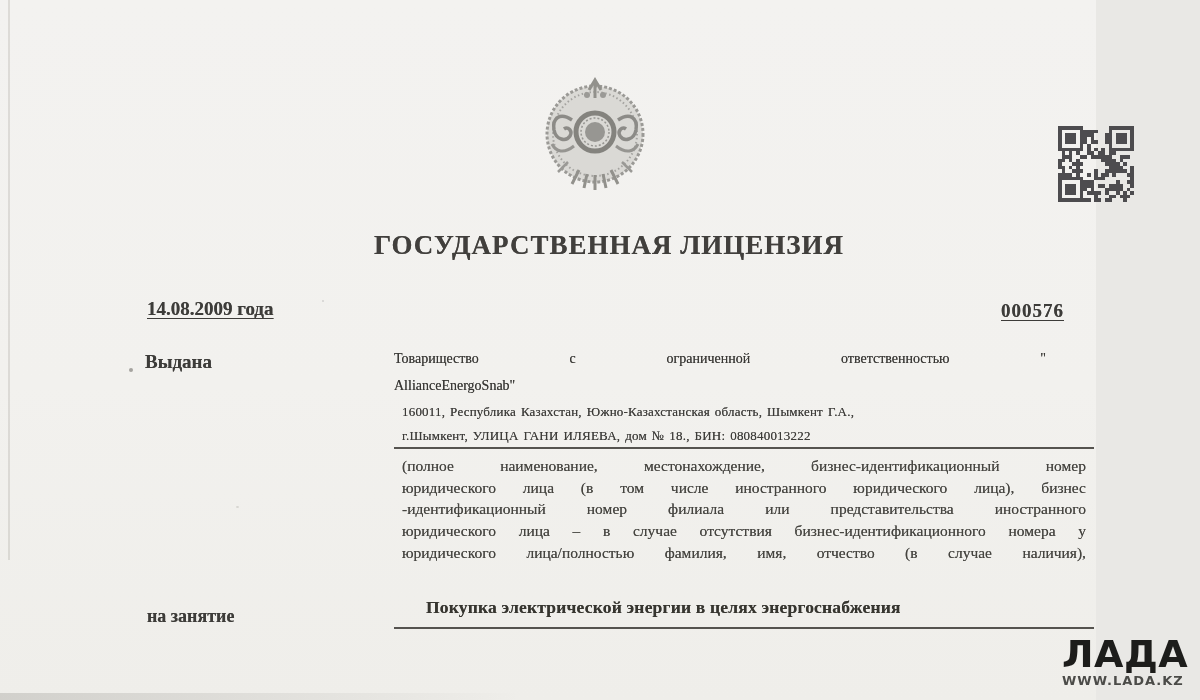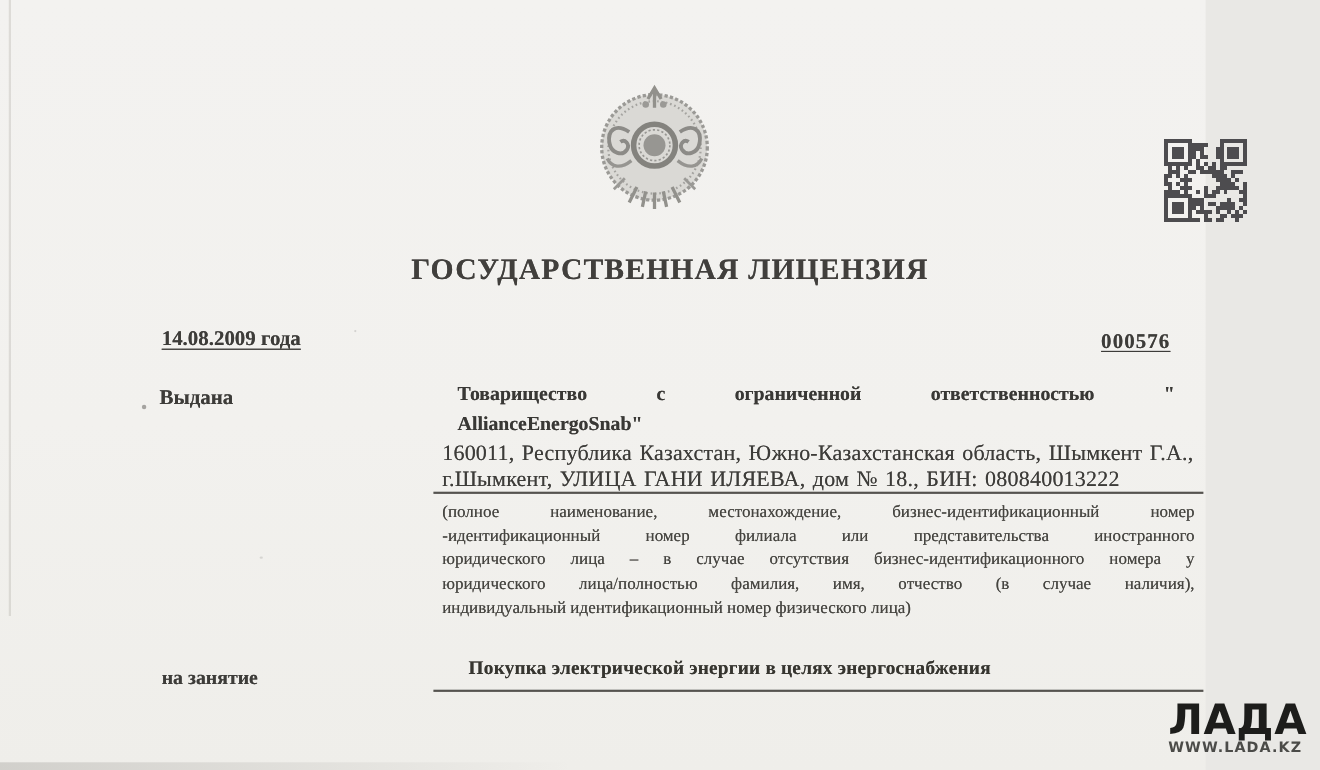--- a/index.html
+++ b/index.html
@@ -36,24 +36,24 @@
     font-size:19px;font-weight:bold;letter-spacing:1px;
     text-decoration:underline;text-underline-offset:3px;color:#3d3c39;margin-top:16px;
   }
   .issue-date{
     position:absolute;left:147px;top:298px;
     font-size:19px;font-weight:bold;
     text-decoration:underline;text-underline-offset:3px;color:#3d3c39;
   }
   .issued-label{position:absolute;left:145px;top:351px;font-size:19px;font-weight:bold;color:#3d3c39;}
   .activity-label{position:absolute;left:147px;top:606px;font-size:18px;font-weight:bold;color:#3d3c39;}
-  .company{position:absolute;left:416px;top:345px;width:652px;font-size:18px;font-weight:bold;color:#393835;line-height:27px;}
+  .company{position:absolute;left:394px;top:345px;width:652px;font-size:14px;font-weight:normal;color:#393835;line-height:27px;}
   .company .l1{text-align:justify;text-align-last:justify;white-space:normal;}
   .company .l2{text-align:left;}
-  .address{position:absolute;left:402px;top:400px;font-size:20px;color:#3d3c39;line-height:24px;letter-spacing:.2px;word-spacing:1.5px;}
+  .address{position:absolute;left:402px;top:400px;font-size:13px;color:#3d3c39;line-height:24px;letter-spacing:.2px;word-spacing:1.5px;}
   .address div{white-space:nowrap;}
   .rule{position:absolute;height:0;border-top:2px solid #55534f;}
   .rule-address{left:394px;top:447px;width:700px;}
   .rule-activity{left:394px;top:627px;width:700px;border-top-width:2.5px;}
   .fineprint{position:absolute;left:402px;top:455px;width:684px;font-size:15.5px;color:#464540;line-height:21.7px;}
   .fineprint .jl{text-align:justify;text-align-last:justify;}
   .fineprint .jl-last{text-align:left;}
   .activity-value{position:absolute;left:426px;top:597px;font-size:17.5px;font-weight:bold;color:#36352f;white-space:nowrap;letter-spacing:.2px;}
   .note{position:absolute;left:400px;top:633px;width:694px;text-align:center;font-size:15.5px;color:#45443f;line-height:22px;}
   
@@ -358,24 +358,24 @@
 
   <div class="address">
     <div class="txt">160011, Республика  Казахстан, Южно-Казахстанская область, Шымкент Г.А.,</div>
     <div class="txt">г.Шымкент, УЛИЦА ГАНИ ИЛЯЕВА, дом № 18., БИН: 080840013222</div>
   </div>
 
   <div class="rule rule-address"></div>
 
   <div class="fineprint">
     <div class="jl txt">(полное наименование, местонахождение, бизнес-идентификационный номер</div>
+    <div class="jl txt">юридического лица (в том числе иностранного юридического лица), бизнес</div>
     <div class="jl txt">-идентификационный номер филиала или представительства иностранного</div>
     <div class="jl txt">юридического лица – в случае отсутствия бизнес-идентификационного номера у</div>
     <div class="jl txt">юридического лица/полностью фамилия, имя, отчество (в случае наличия),</div>
-    <div class="jl-last txt">индивидуальный идентификационный номер физического лица)</div>
   </div>
 
   <div class="activity-label txt">на занятие</div>
   <div class="activity-value txt">Покупка электрической энергии в целях энергоснабжения</div>
   <div class="rule rule-activity"></div>
 
 
   <div class="lada">
     <div class="lada-logo">ЛАДА</div>
     <div class="lada-site">WWW.LADA.KZ</div>

